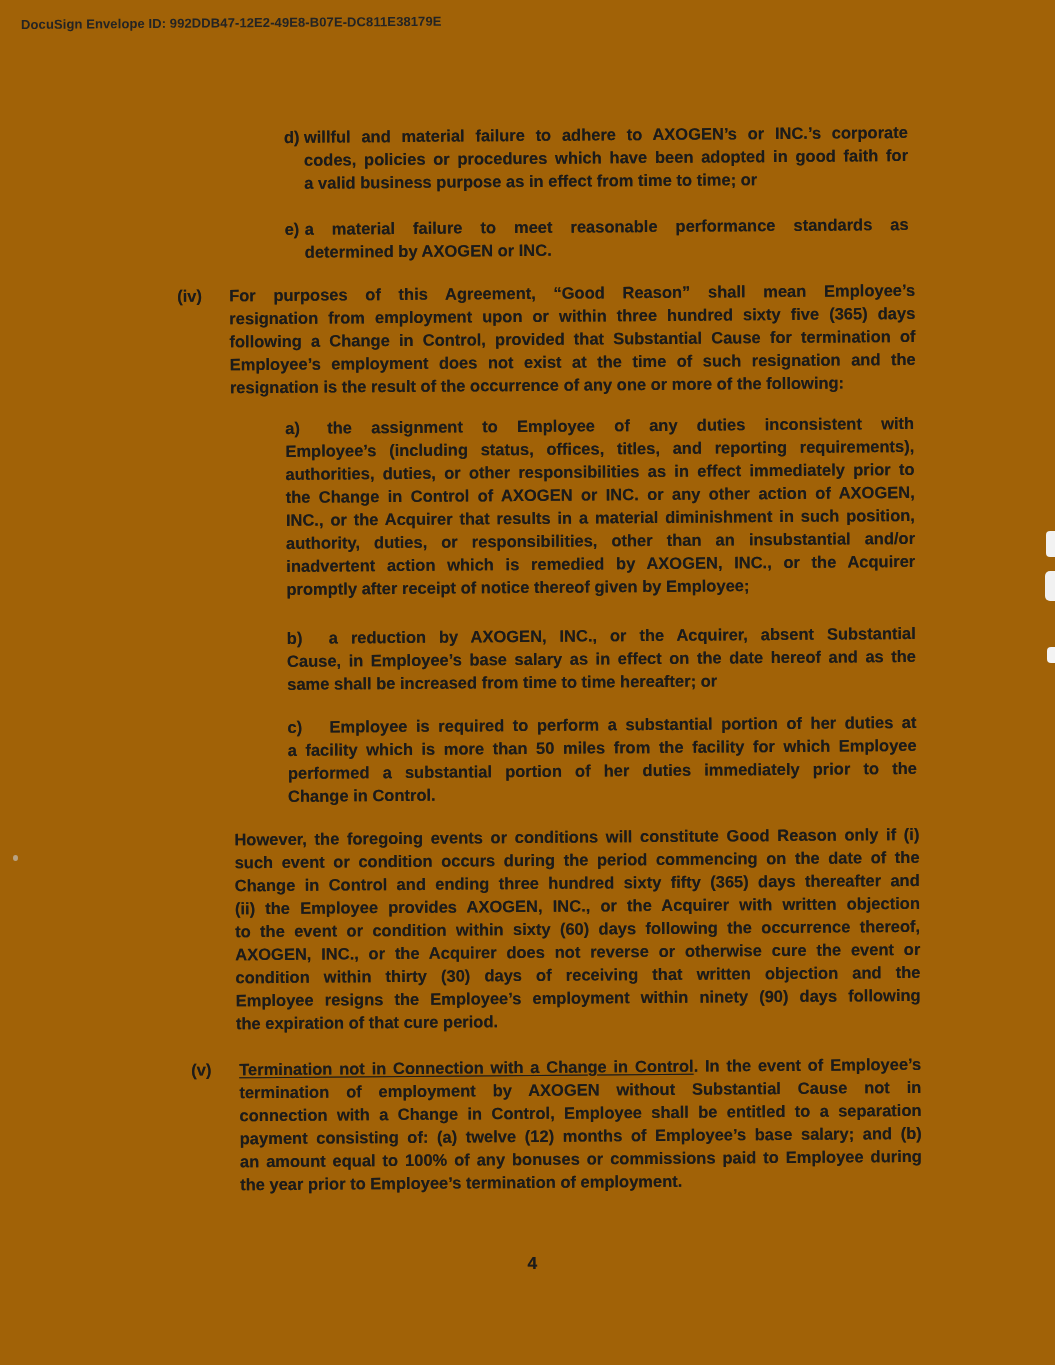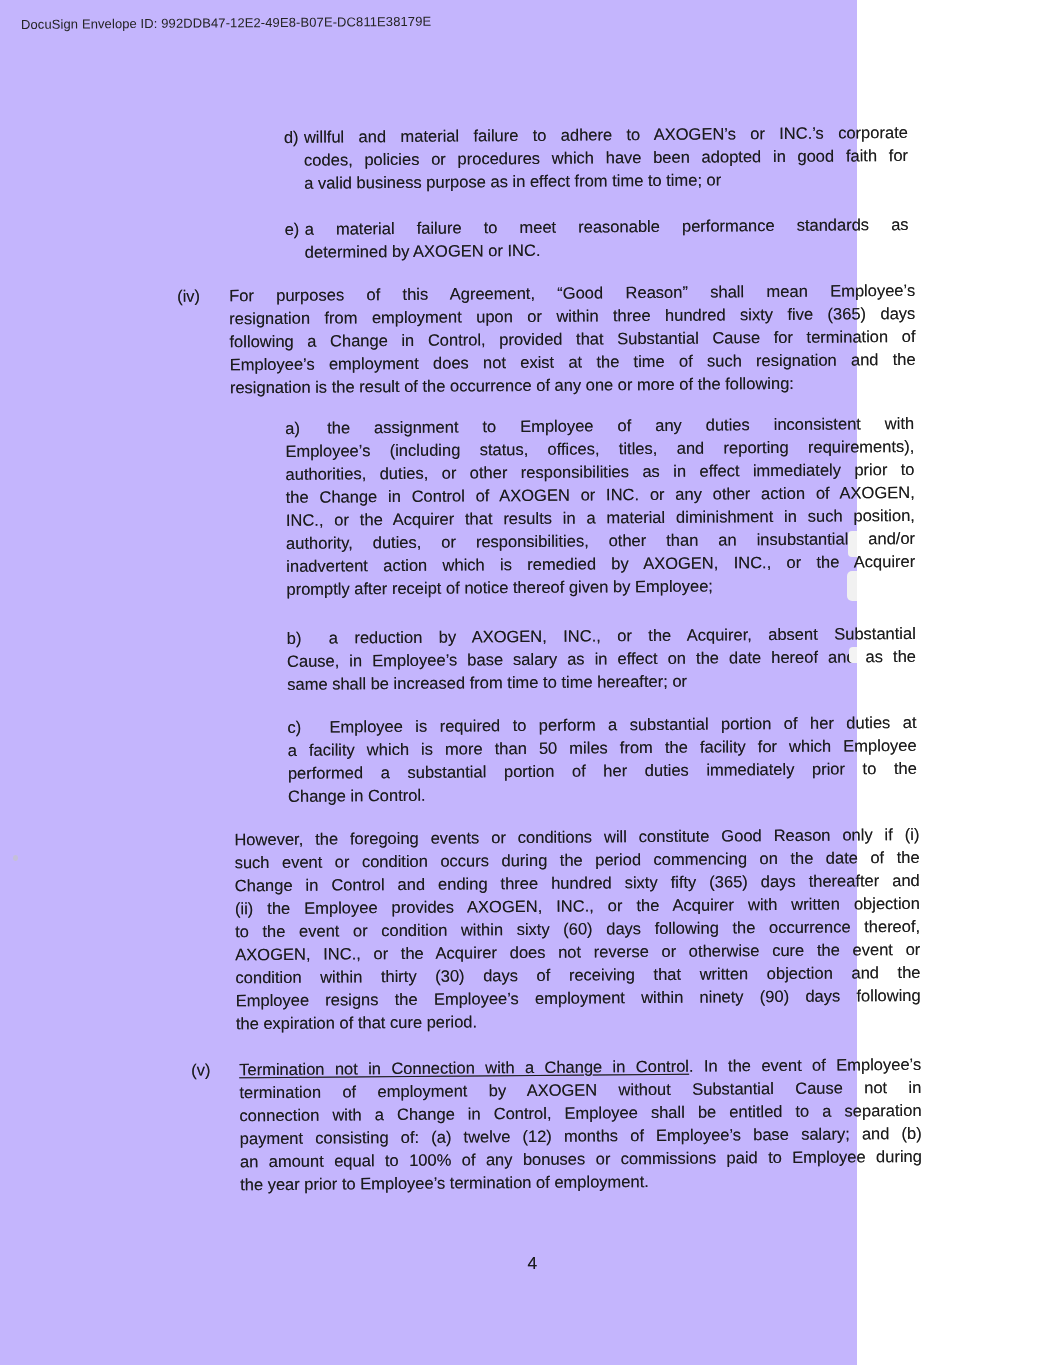--- a/index.html
+++ b/index.html
@@ -3,21 +3,21 @@
 <meta charset="utf-8">
 <style>
   html, body { margin: 0; padding: 0; }
   body {
     width: 1055px; height: 1365px;
     background: #ffffff;
     overflow: hidden;
     font-family: "Liberation Sans", "DejaVu Sans", sans-serif;
     color: #1b1b1b;
   }
-  .page { position: relative; width: 857px; height: 1365px; background: #c4b5fd; }
+  .page { position: relative; width: 1055px; height: 1365px; background: #a16207; font-weight: bold; }
   .tilt {
     position: absolute; inset: 0;
     transform: rotate(-0.45deg);
     transform-origin: 527px 660px;
   }
   .docusign {
     position: absolute; left: 26px; top: 13px;
     font-size: 13px; letter-spacing: 0.1px; color: #242424;
   }
   .block {

